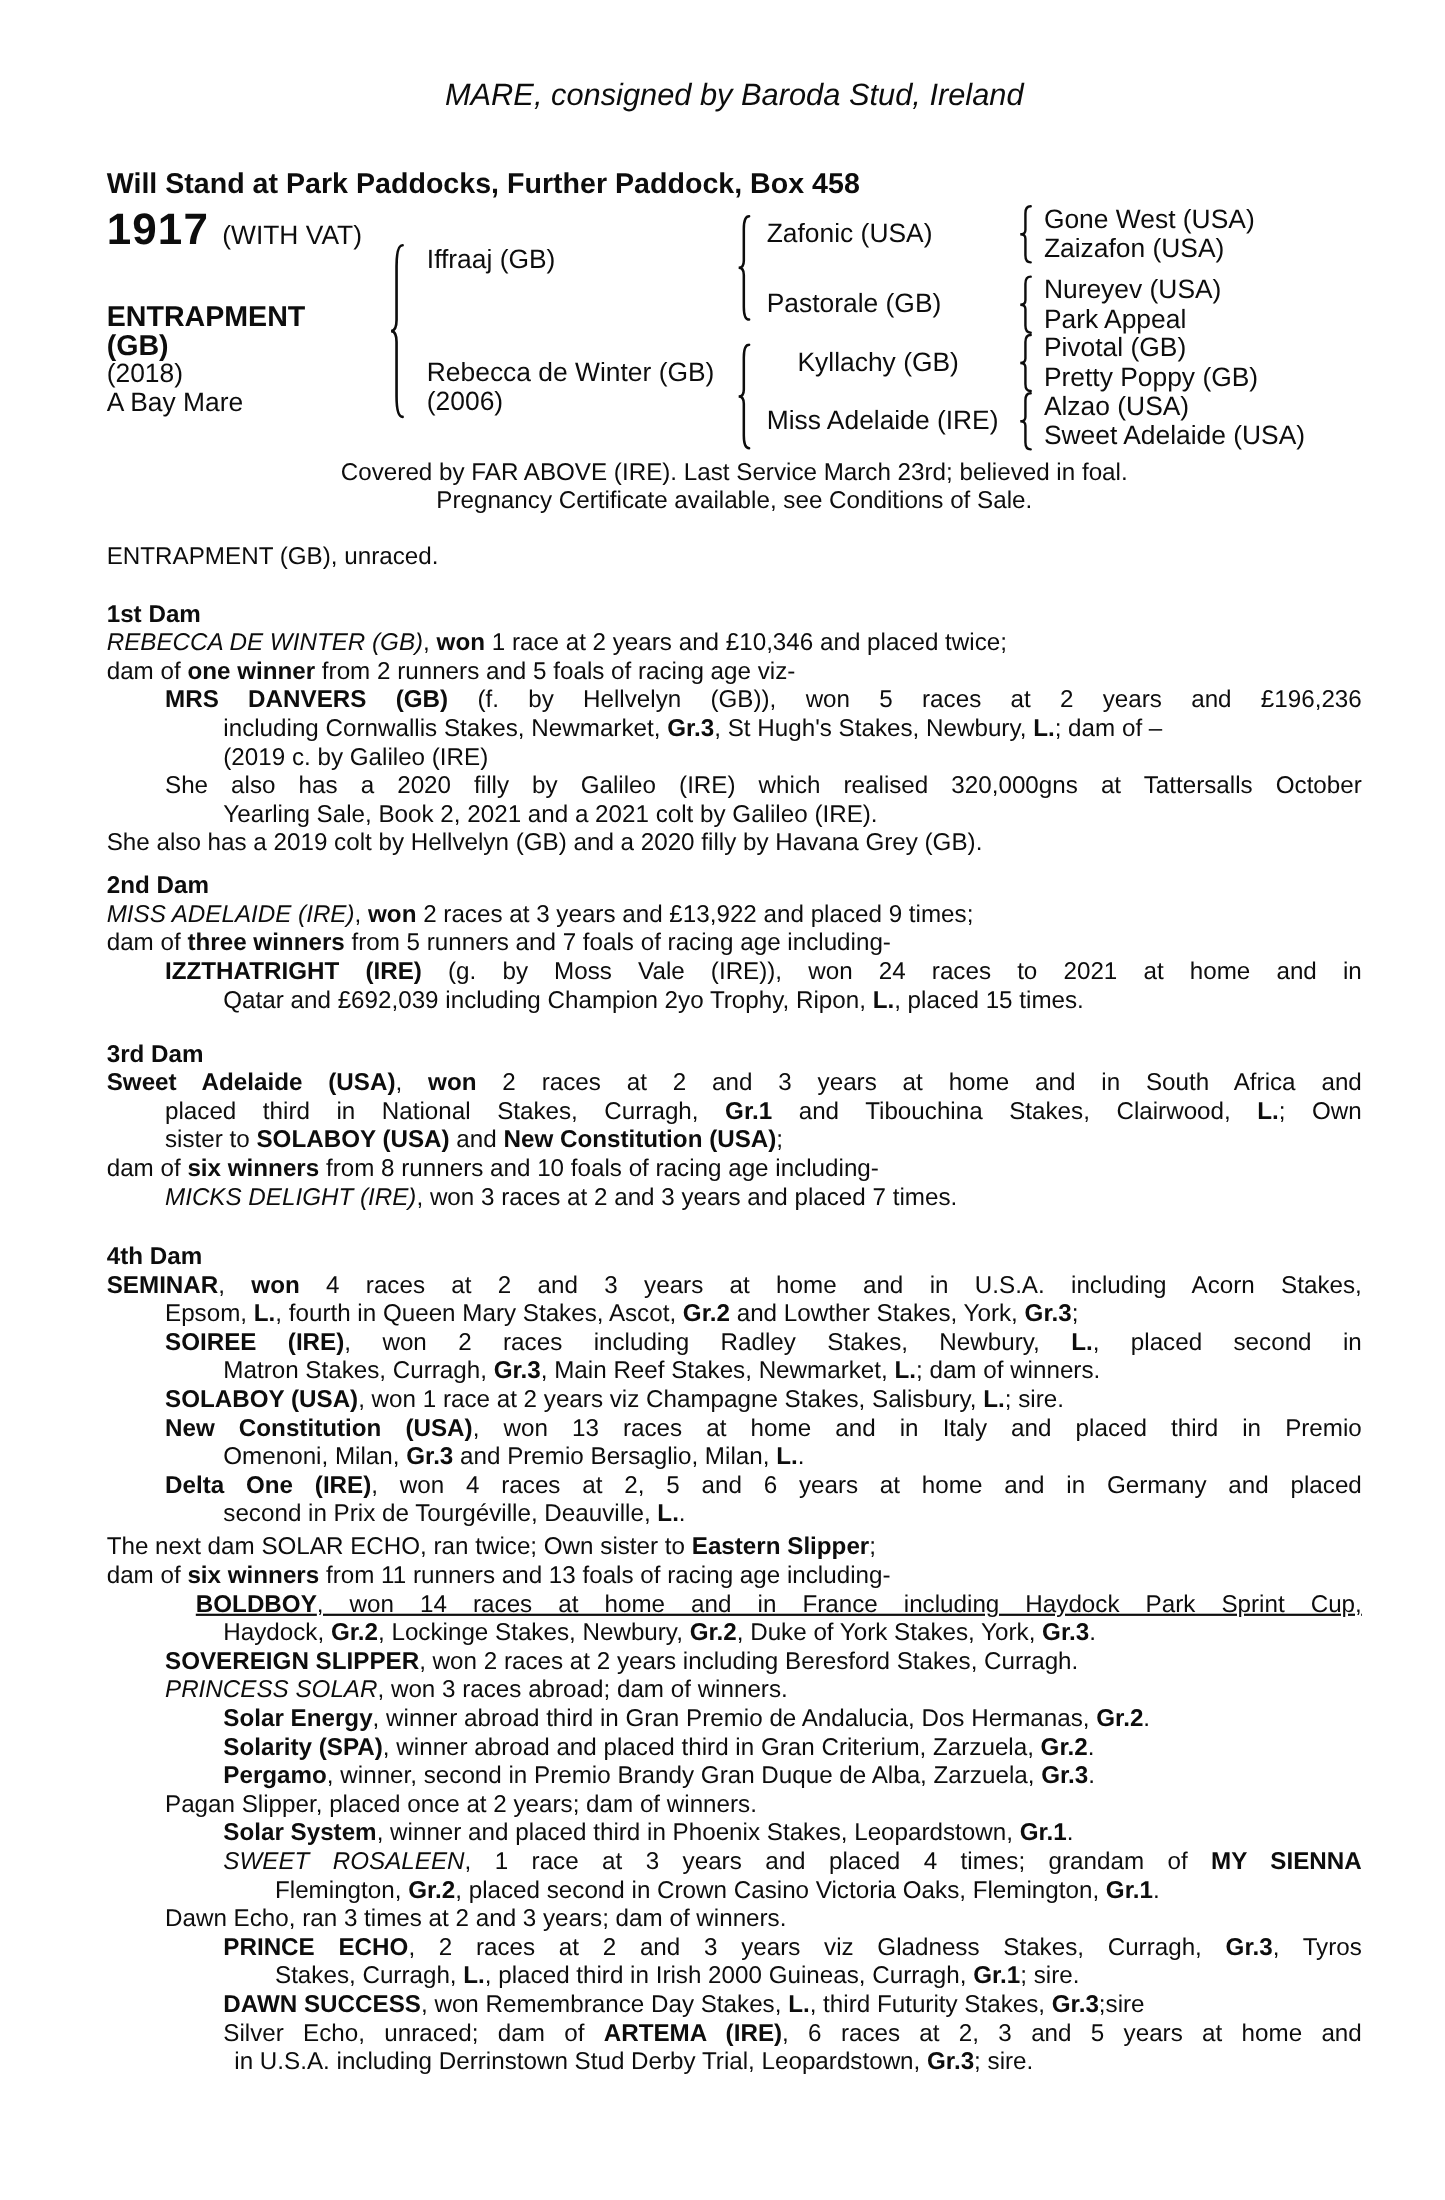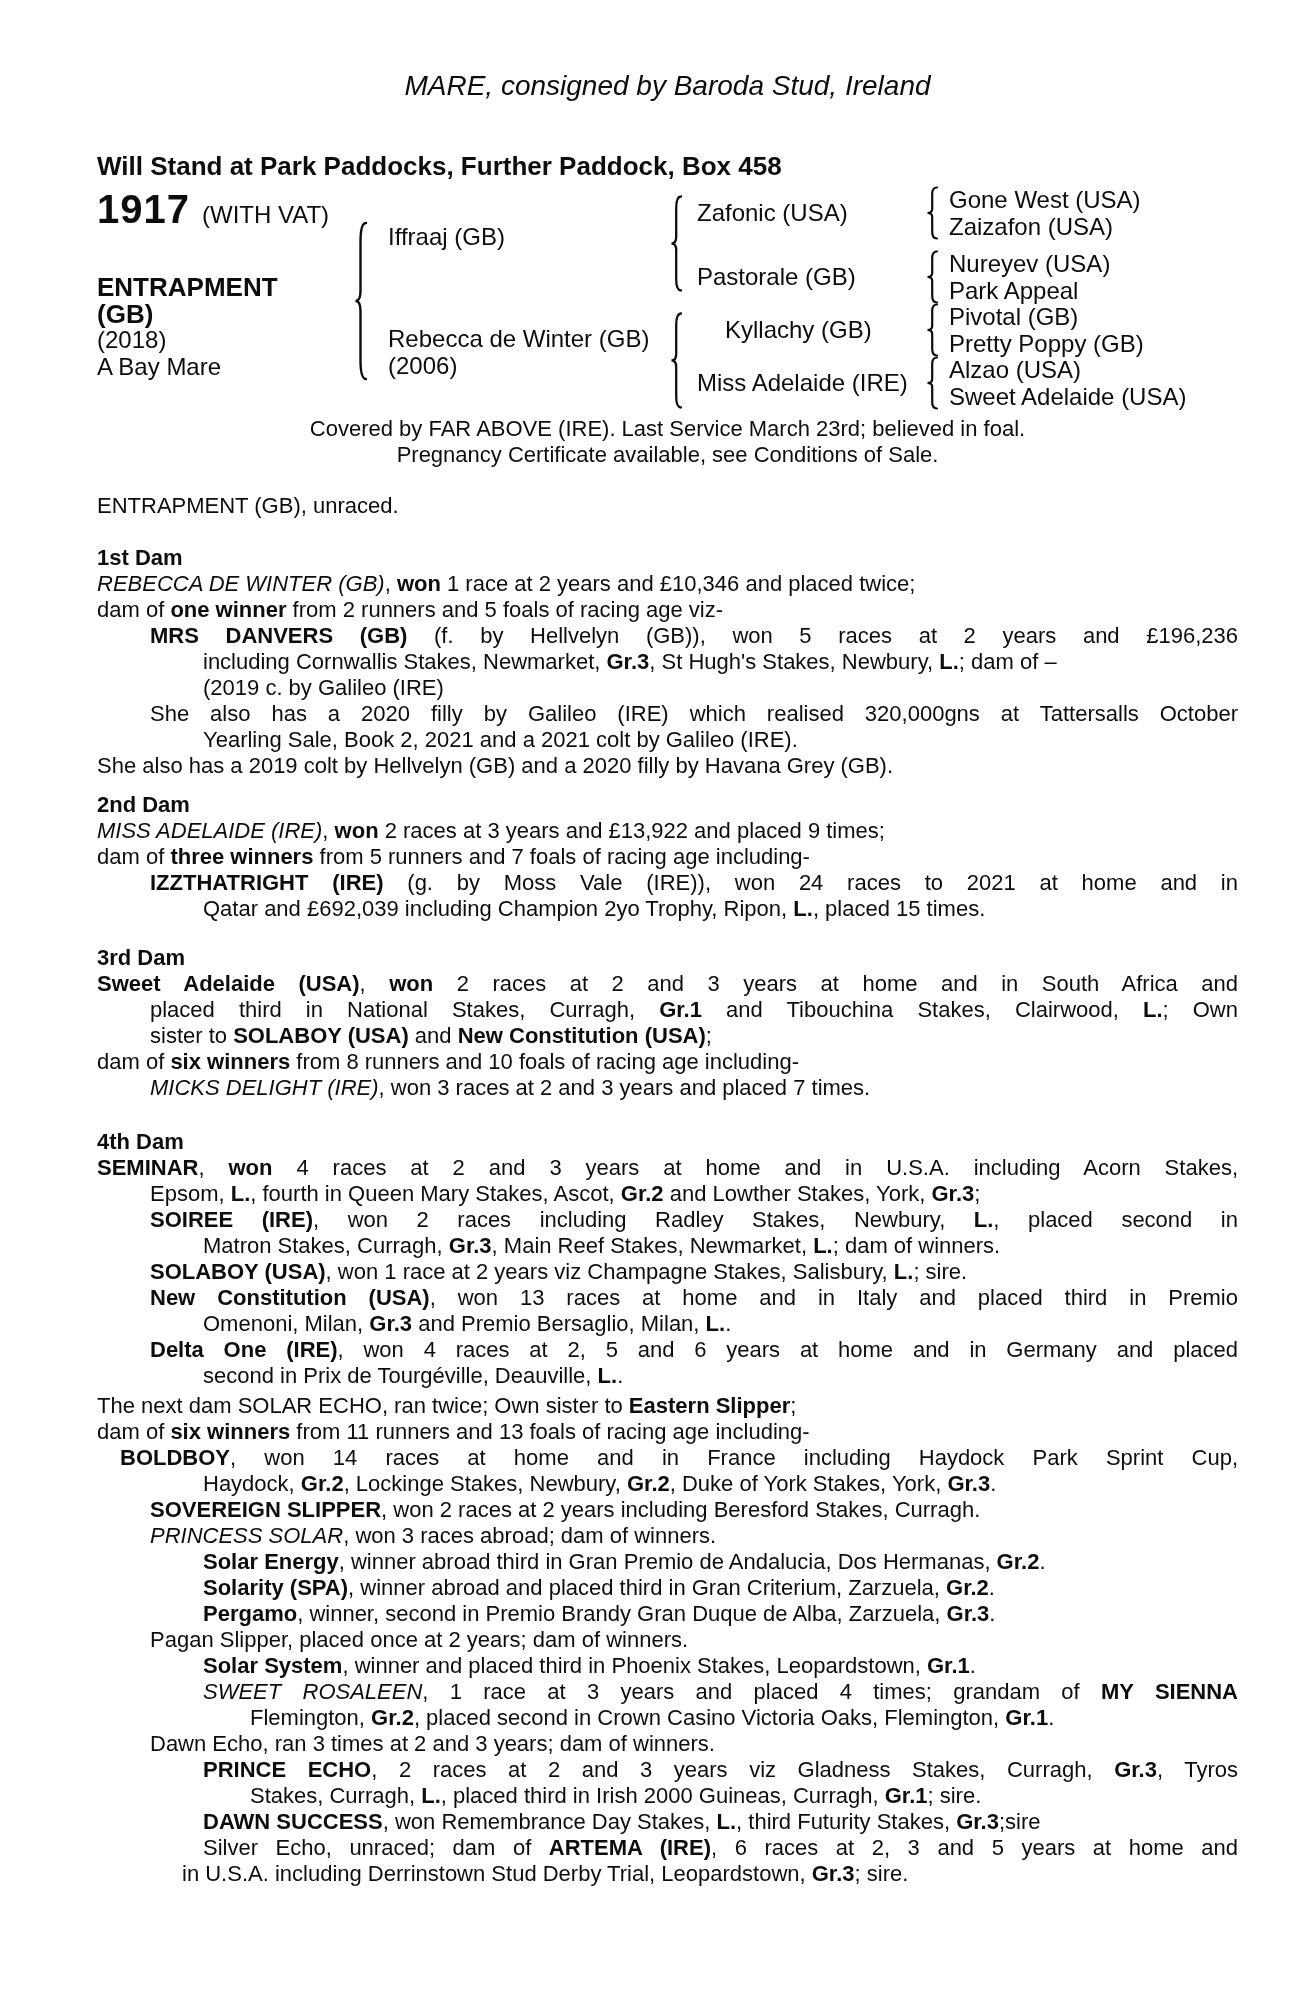--- a/index.html
+++ b/index.html
@@ -177,33 +177,33 @@
         <div class="line" style="margin-left: 106px;"><span>Matron Stakes, Curragh, </span><span class="b">Gr.3</span><span>, Main Reef Stakes, Newmarket, </span><span class="b">L.</span><span>; dam of winners.</span></div>
         <div class="line" style="margin-left: 53px;"><span class="b">SOLABOY (USA)</span><span>, won 1 race at 2 years viz Champagne Stakes, Salisbury, </span><span class="b">L.</span><span>; sire.</span></div>
         <div class="line just" style="margin-left: 53px;"><span class="b">New Constitution (USA)</span><span>, won 13 races at home and in Italy and placed third in Premio</span></div>
         <div class="line" style="margin-left: 106px;"><span>Omenoni, Milan, </span><span class="b">Gr.3</span><span> and Premio Bersaglio, Milan, </span><span class="b">L.</span><span>.</span></div>
         <div class="line just" style="margin-left: 53px;"><span class="b">Delta One (IRE)</span><span>, won 4 races at 2, 5 and 6 years at home and in Germany and placed</span></div>
         <div class="line" style="margin-left: 106px;"><span>second in Prix de Tourgéville, Deauville, </span><span class="b">L.</span><span>.</span></div>
       </div>
       <div style="margin-top: 4px;">
         <div class="line" style="margin-left: 0px;"><span>The next dam SOLAR ECHO, ran twice; Own sister to </span><span class="b">Eastern Slipper</span><span>;</span></div>
         <div class="line" style="margin-left: 0px;"><span>dam of </span><span class="b">six winners</span><span> from 11 runners and 13 foals of racing age including-</span></div>
-        <div class="line just" style="margin-left: 23px;"><span class="b">BOLDBOY</span><span>, won 14 races at home and in France including Haydock Park Sprint Cup,</span></div>
+        <div class="line just" style="margin-left: 81px; text-decoration: underline;"><span class="b">BOLDBOY</span><span>, won 14 races at home and in France including Haydock Park Sprint Cup,</span></div>
         <div class="line" style="margin-left: 106px;"><span>Haydock, </span><span class="b">Gr.2</span><span>, Lockinge Stakes, Newbury, </span><span class="b">Gr.2</span><span>, Duke of York Stakes, York, </span><span class="b">Gr.3</span><span>.</span></div>
         <div class="line" style="margin-left: 53px;"><span class="b">SOVEREIGN SLIPPER</span><span>, won 2 races at 2 years including Beresford Stakes, Curragh.</span></div>
         <div class="line" style="margin-left: 53px;"><span class="i">PRINCESS SOLAR</span><span>, won 3 races abroad; dam of winners.</span></div>
         <div class="line" style="margin-left: 106px;"><span class="b">Solar Energy</span><span>, winner abroad third in Gran Premio de Andalucia, Dos Hermanas, </span><span class="b">Gr.2</span><span>.</span></div>
         <div class="line" style="margin-left: 106px;"><span class="b">Solarity (SPA)</span><span>, winner abroad and placed third in Gran Criterium, Zarzuela, </span><span class="b">Gr.2</span><span>.</span></div>
         <div class="line" style="margin-left: 106px;"><span class="b">Pergamo</span><span>, winner, second in Premio Brandy Gran Duque de Alba, Zarzuela, </span><span class="b">Gr.3</span><span>.</span></div>
         <div class="line" style="margin-left: 53px;"><span>Pagan Slipper, placed once at 2 years; dam of winners.</span></div>
         <div class="line" style="margin-left: 106px;"><span class="b">Solar System</span><span>, winner and placed third in Phoenix Stakes, Leopardstown, </span><span class="b">Gr.1</span><span>.</span></div>
         <div class="line just" style="margin-left: 106px;"><span class="i">SWEET ROSALEEN</span><span>, 1 race at 3 years and placed 4 times; grandam of </span><span class="b">MY SIENNA</span></div>
         <div class="line" style="margin-left: 153px;"><span>Flemington, </span><span class="b">Gr.2</span><span>, placed second in Crown Casino Victoria Oaks, Flemington, </span><span class="b">Gr.1</span><span>.</span></div>
         <div class="line" style="margin-left: 53px;"><span>Dawn Echo, ran 3 times at 2 and 3 years; dam of winners.</span></div>
         <div class="line just" style="margin-left: 106px;"><span class="b">PRINCE ECHO</span><span>, 2 races at 2 and 3 years viz Gladness Stakes, Curragh, </span><span class="b">Gr.3</span><span>, Tyros</span></div>
         <div class="line" style="margin-left: 153px;"><span>Stakes, Curragh, </span><span class="b">L.</span><span>, placed third in Irish 2000 Guineas, Curragh, </span><span class="b">Gr.1</span><span>; sire.</span></div>
         <div class="line" style="margin-left: 106px;"><span class="b">DAWN SUCCESS</span><span>, won Remembrance Day Stakes, </span><span class="b">L.</span><span>, third Futurity Stakes, </span><span class="b">Gr.3</span><span>;sire</span></div>
         <div class="line just" style="margin-left: 106px;"><span>Silver Echo, unraced; dam of </span><span class="b">ARTEMA (IRE)</span><span>, 6 races at 2, 3 and 5 years at home and</span></div>
-        <div class="line" style="margin-left: 85px;"><span>in U.S.A. including Derrinstown Stud Derby Trial, Leopardstown, </span><span class="b">Gr.3</span><span>; sire.</span></div>
+        <div class="line" style="margin-left: 116px;"><span>in U.S.A. including Derrinstown Stud Derby Trial, Leopardstown, </span><span class="b">Gr.3</span><span>; sire.</span></div>
       </div>
     </div>
 
 </div>
 
 </body></html>

